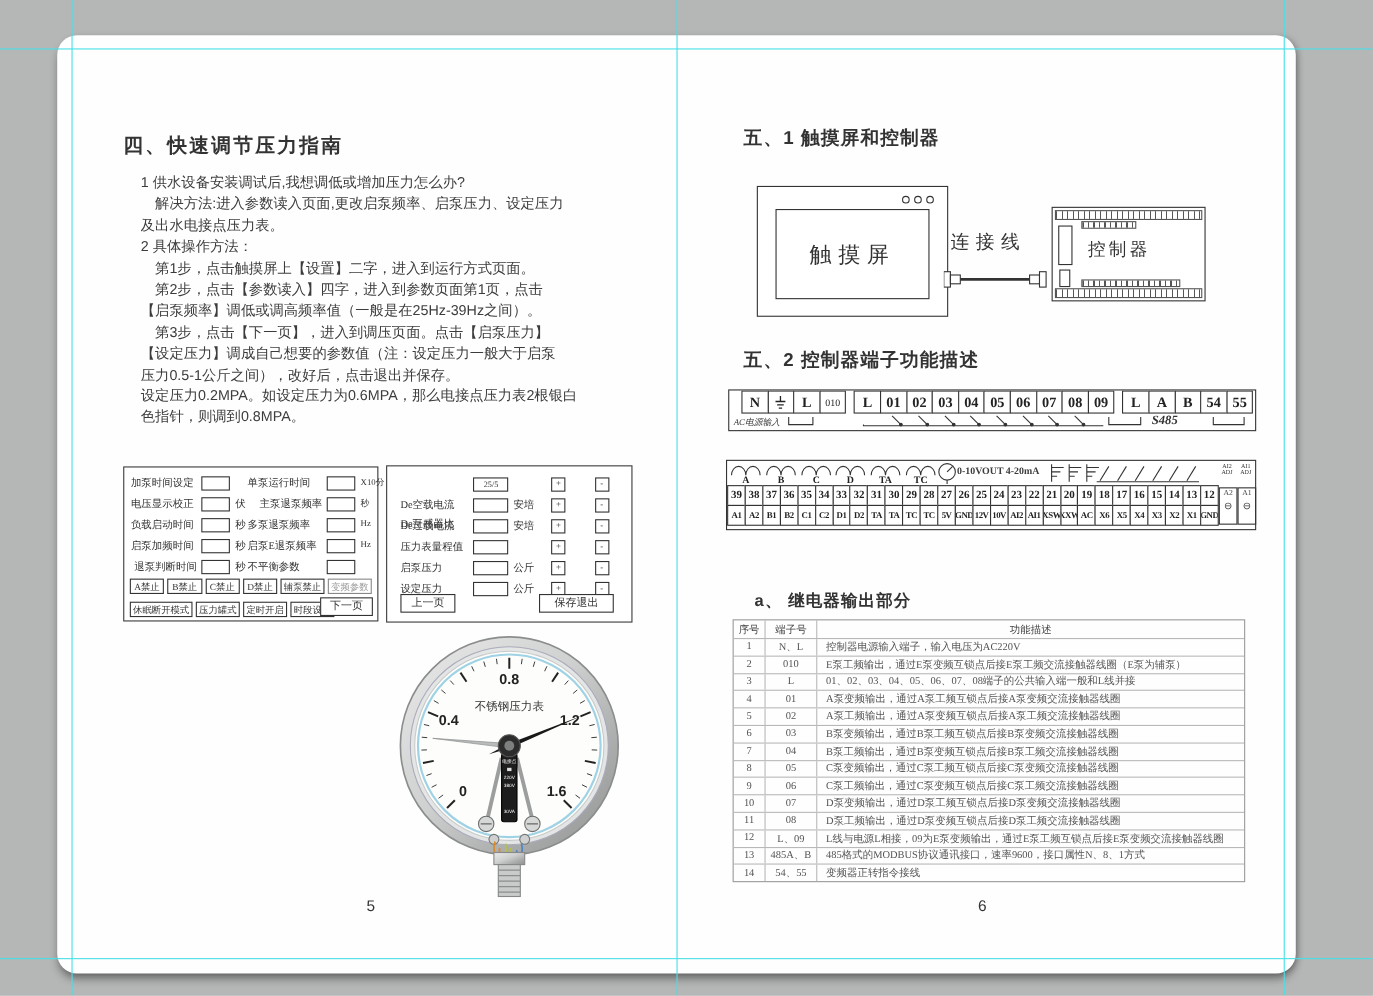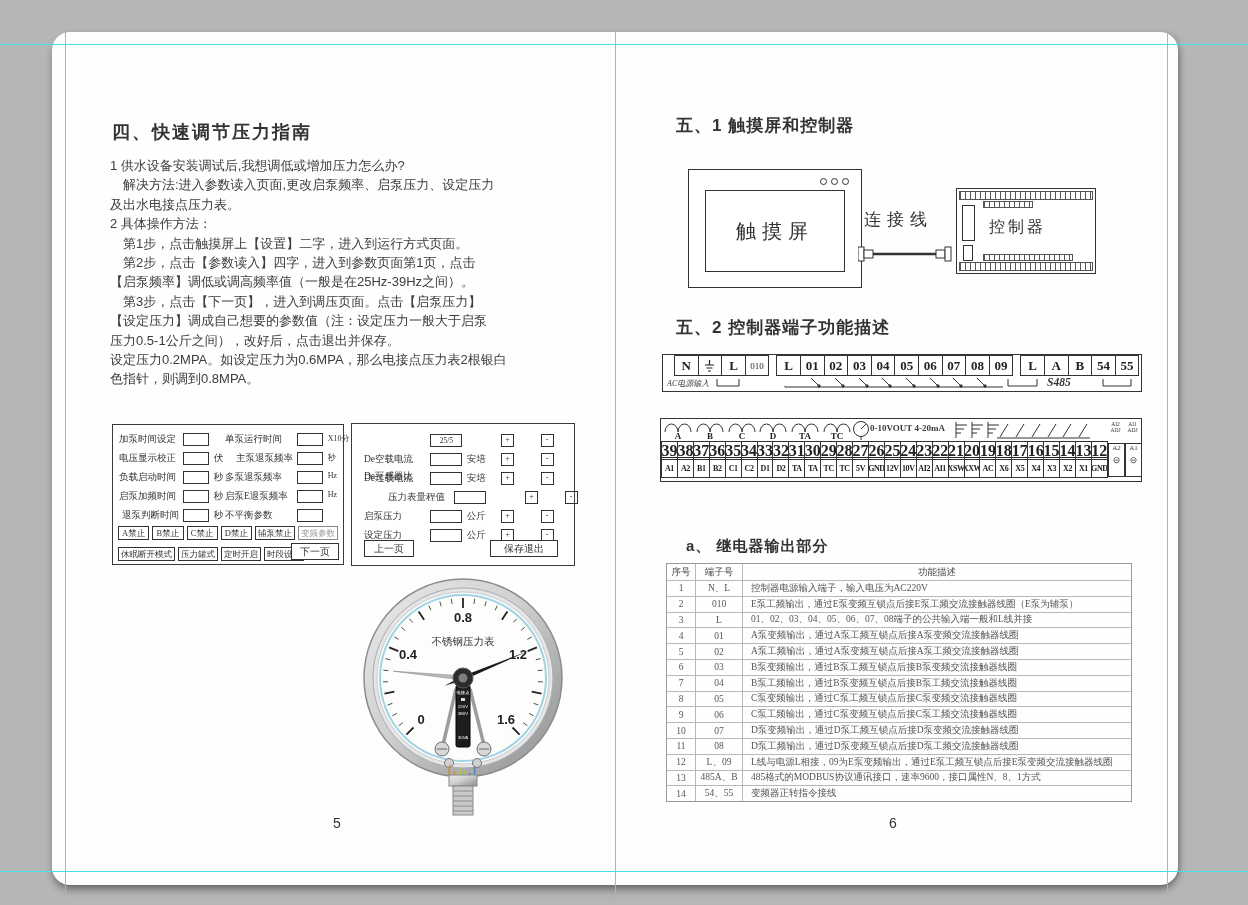--- a/index.html
+++ b/index.html
@@ -32,21 +32,21 @@
   .ts1-group{display:flex;}
   .ts1-group + .ts1-group{margin-left:8px;}
   .tcell{width:22.6px;border:1px solid #333;margin-left:-1px;display:flex;align-items:center;
          justify-content:center;font-weight:bold;font-size:13px;color:#222;background:#fff;}
   .tcell.small{font-size:9px;font-weight:normal;}
   .anno{position:relative;height:15px;font-style:italic;}
   .anno .txt{position:absolute;font-size:8px;color:#333;white-space:nowrap;}
   .grid28{display:flex;height:19px;width:446px;}
   .grid28 span{flex:1;border:1px solid #333;margin-left:-1px;display:flex;align-items:center;
          justify-content:center;overflow:hidden;background:#fff;color:#222;}
-  .nums span{font-size:16px;font-weight:bold;text-decoration:underline;}
+  .nums span{font-size:10px;font-weight:bold;}
   .labs span{font-size:8px;letter-spacing:-0.4px;font-weight:bold;}
   .pot{position:absolute;width:15px;height:32px;border:1px solid #333;font-size:7px;text-align:center;
        line-height:1.4;font-family:"Liberation Serif",serif;}
   .adj{position:absolute;font-size:5.5px;line-height:1.15;white-space:pre-line;text-align:center;
        font-family:"Liberation Serif",serif;color:#333;}
   
   .rtable{border:1px solid #9a9a9a;font-family:"Liberation Serif",serif;font-size:9.5px;color:#555;}
   .rtable .hrow,.rtable .rrow{display:flex;border-bottom:1px solid #b8b8b8;align-items:center;}
   .rtable .rrow:last-child{border-bottom:none;}
   .rtable .hrow{height:16px;color:#444;}
@@ -68,21 +68,21 @@
 </style>
 </head>
 <body>
 
 <div id="stage">
   <div id="spread">
 
     <div>
       <div class="abs doc-title" style="left:60px;top:88px;">四、快速调节压力指南</div>
 
-      <div class="abs" style="left:58px;top:124px;width:520px;">
+      <div class="abs" style="left:76px;top:124px;width:520px;">
 
       <div class="para">1 供水设备安装调试后,我想调低或增加压力怎么办?</div>
           <div class="para">　解决方法:进入参数读入页面,更改启泵频率、启泵压力、设定压力</div>
           <div class="para">及出水电接点压力表。</div>
           <div class="para">2 具体操作方法：</div>
           <div class="para">　第1步，点击触摸屏上【设置】二字，进入到运行方式页面。</div>
           <div class="para">　第2步，点击【参数读入】四字，进入到参数页面第1页，点击</div>
           <div class="para">【启泵频率】调低或调高频率值（一般是在25Hz-39Hz之间）。</div>
           <div class="para">　第3步，点击【下一页】，进入到调压页面。点击【启泵压力】</div>
           <div class="para">【设定压力】调成自己想要的参数值（注：设定压力一般大于启泵</div>
@@ -195,21 +195,21 @@
             </div>
 
             <div class="fld" style="position:relative;margin-bottom:5px;width:200px;">
               <span class="lbl" style="width:62px;">De过载电流</span>
               <span class="vbox" style="width:30px;"></span>
               <span class="lbl" style="width:26px;">安培</span>
               <span class="pm" style="margin-left:6px;">+</span>
               <span class="pm" style="margin-left:24px;">-</span>
             </div>
 
-            <div class="fld" style="position:relative;margin-bottom:5px;width:200px;margin-left:24px;">
+            <div class="fld" style="position:relative;margin-bottom:5px;width:200px;">
               <span class="lbl" style="width:62px;">压力表量程值</span>
               <span class="vbox" style="width:30px;"></span>
               <span class="lbl" style="width:26px;"></span>
               <span class="pm" style="margin-left:6px;">+</span>
               <span class="pm" style="margin-left:24px;">-</span>
             </div>
 
             <div class="fld" style="position:relative;margin-bottom:5px;width:200px;">
               <span class="lbl" style="width:62px;">启泵压力</span>
               <span class="vbox" style="width:30px;"></span>

